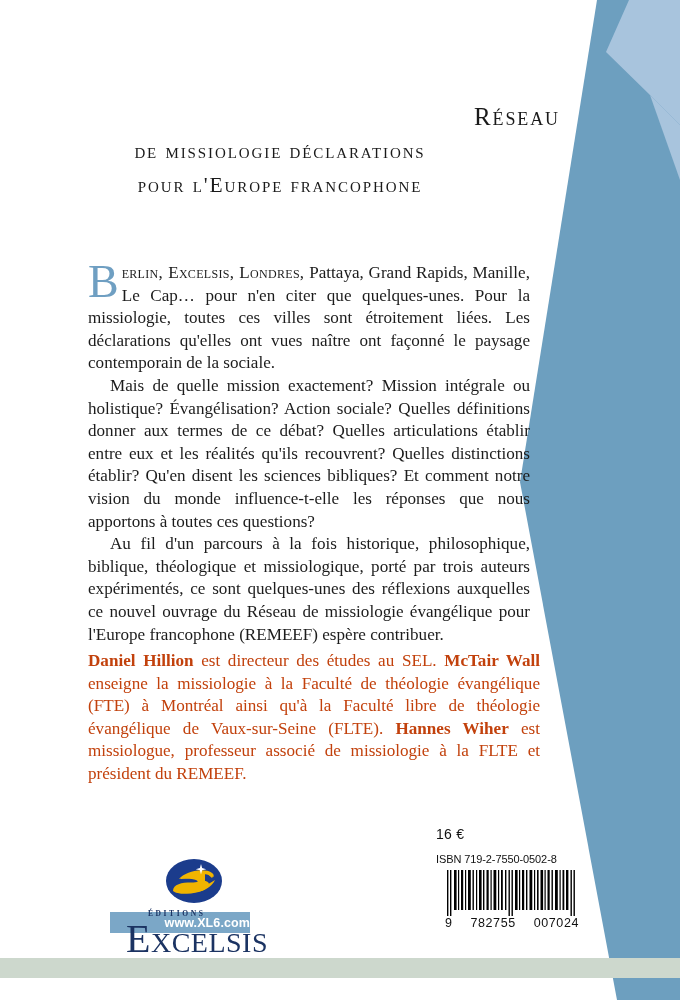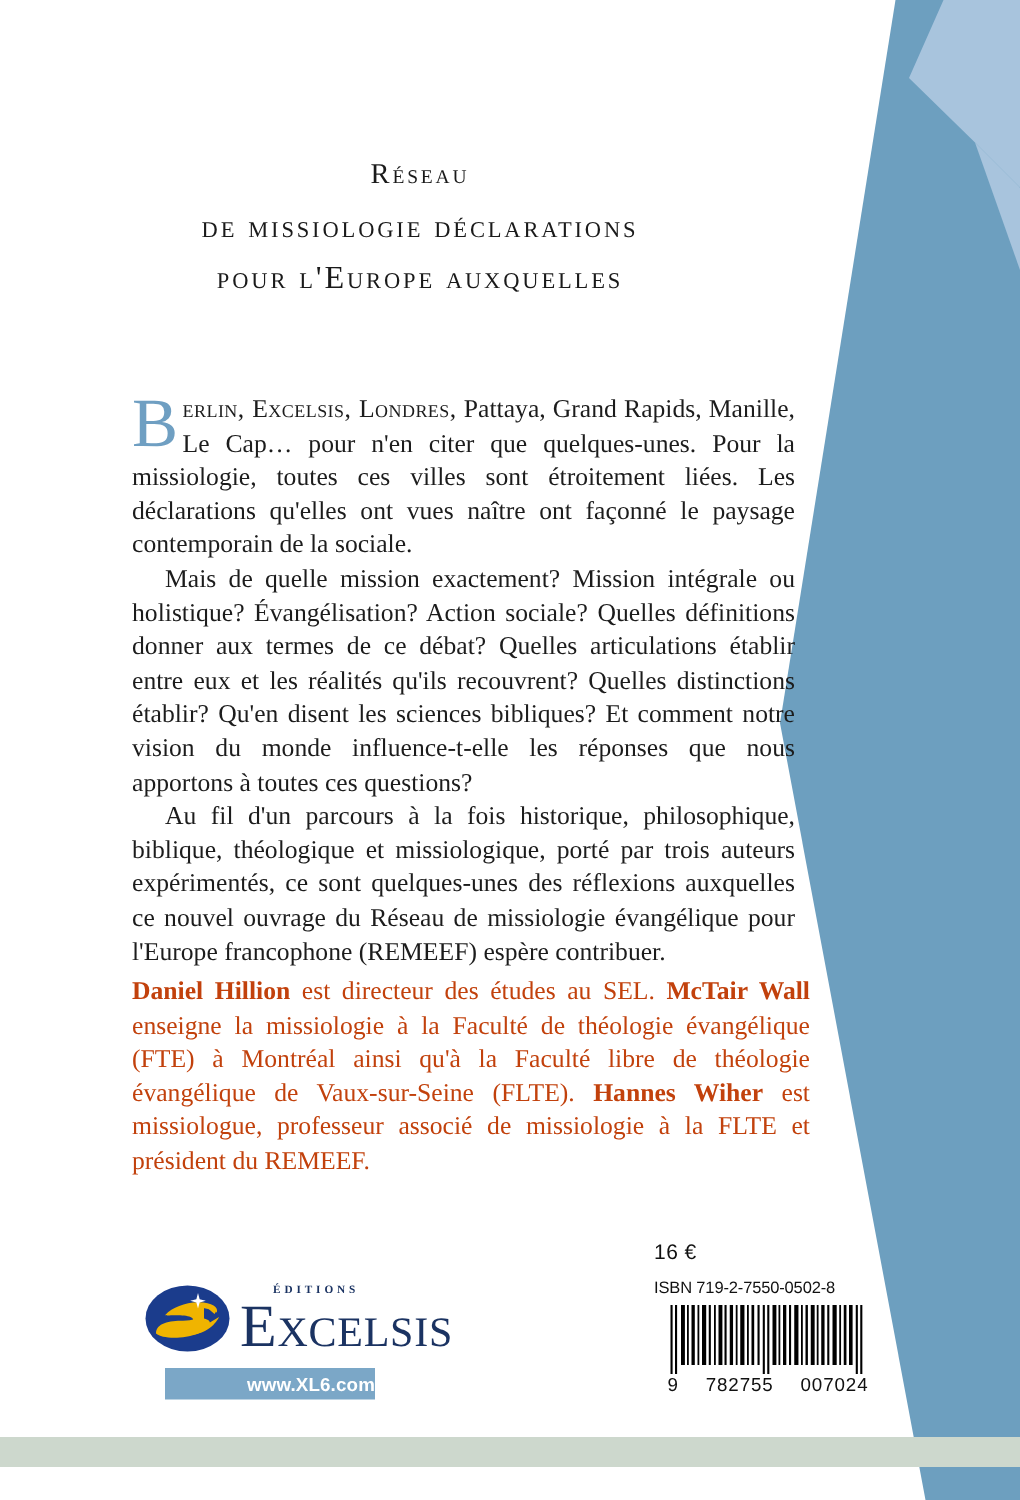--- a/index.html
+++ b/index.html
@@ -34,21 +34,21 @@
     color: #1a1a1a;
   }
   .title-line {
     font-family: "Liberation Serif", serif;
     font-size: 21.5px;
     letter-spacing: 1.9px;
     line-height: 34px;
     white-space: nowrap;
     font-variant: small-caps;
   }
-  .title-line.l1 { font-size: 19px; }
+  .title-line.l1 { font-size: 25px; text-align: right; }
 
   
   .body-col {
     position: absolute;
     left: 88px;
     top: 262px;
     width: 442px;
     color: #1c1c1c;
   }
   p.blurb {
@@ -89,22 +89,23 @@
 
   
   .logo-block {
     position: absolute;
     left: 96px;
     top: 852px;
     width: 196px;
   }
   .logo-row {
     display: flex;
-    align-items: flex-end;
+    align-items: center;
     height: 52px;
+    flex-direction: column;
   }
   .logo-mark {
     width: 58px;
     height: 50px;
     flex: 0 0 58px;
   }
   .logo-word {
     margin-left: 6px;
     line-height: 1;
     color: #1b3362;
@@ -205,21 +206,21 @@
       <polygon points="597,0 680,0 680,1000 617,1000 520,482" fill="#6d9fbf"></polygon>
 
       <polygon points="629,0 680,0 680,125 650,95 606,52" fill="#a8c4dd"></polygon>
       <polygon points="650,95 680,125 680,180" fill="#a8c4dd"></polygon>
     </svg>
   </div>
 
   <div class="title-block">
     <div class="title-line l1">Réseau</div>
     <div class="title-line">de missiologie déclarations</div>
-    <div class="title-line">pour l'Europe auxquelles</div>
+    <div class="title-line">pour l'Europe francophone</div>
   </div>
 
   <div class="body-col">
     <p class="blurb"><span class="dropcap">B</span><span class="smallcaps">erlin, </span><span class="smallcaps">Excelsis, Londres,</span><span> Pattaya, Grand Rapids, Manille, Le Cap… pour n'en citer que quelques-unes. Pour la missiologie, toutes ces villes sont étroitement liées. Les déclarations qu'elles ont vues naître ont façonné le paysage contemporain de la sociale.</span></p>
     <p class="blurb indent">Mais de quelle mission exactement? Mission intégrale ou holistique? Évangélisation? Action sociale? Quelles définitions donner aux termes de ce débat? Quelles articulations établir entre eux et les réalités qu'ils recouvrent? Quelles distinctions établir? Qu'en disent les sciences bibliques? Et comment notre vision du monde influence-t-elle les réponses que nous apportons à toutes ces questions?</p>
     <p class="blurb indent">Au fil d'un parcours à la fois historique, philosophique, biblique, théologique et missiologique, porté par trois auteurs expérimentés, ce sont quelques-unes des réflexions auxquelles ce nouvel ouvrage du Réseau de missiologie évangélique pour l'Europe francophone (REMEEF) espère contribuer.</p>
   </div>
 
   <div class="authors">
     <b>Daniel Hillion</b><span> est directeur des études au SEL. </span><b>McTair Wall</b><span> enseigne la missiologie à la Faculté de théologie évangélique (FTE) à Montréal ainsi qu'à la Faculté libre de théologie évangélique de Vaux-sur-Seine (FLTE). </span><b>Hannes Wiher</b><span> est missiologue, professeur associé de missiologie à la FLTE et président du REMEEF.</span>

